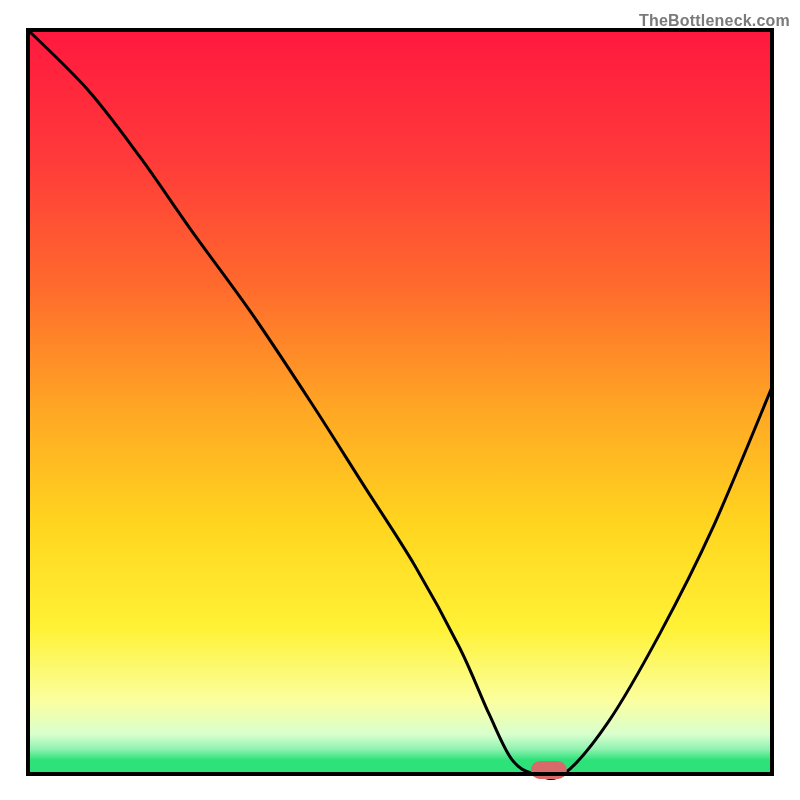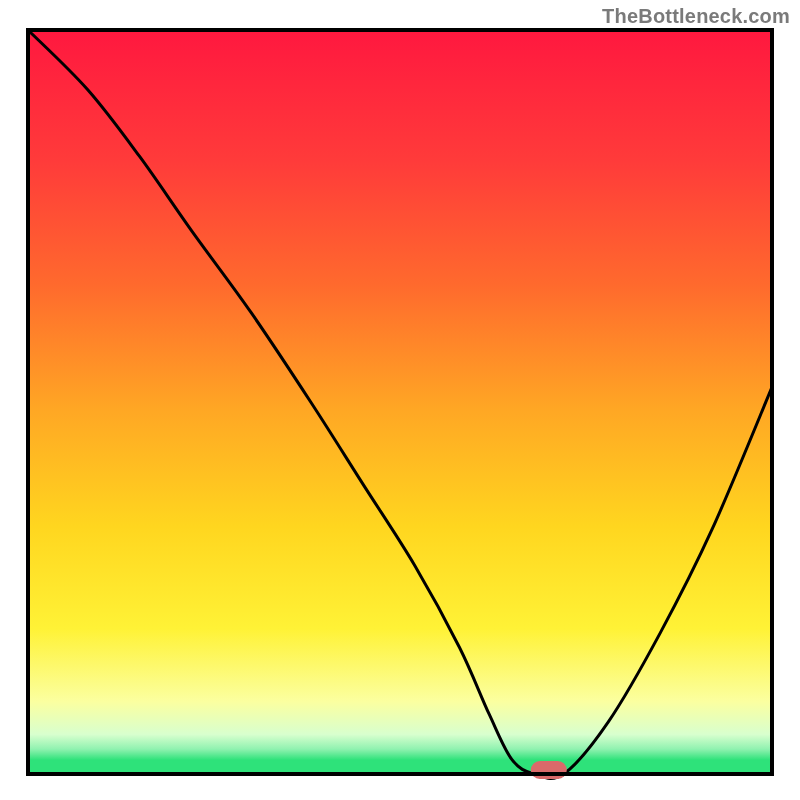--- a/index.html
+++ b/index.html
@@ -10,23 +10,23 @@
     background: #ffffff;
     font-family: Arial, Helvetica, sans-serif;
   }
   .container {
     position: relative;
     width: 800px;
     height: 800px;
   }
   .watermark {
     position: absolute;
-    top: 5px;
+    top: 12px;
     right: 10px;
-    font-size: 20px;
+    font-size: 16px;
     font-weight: bold;
     color: #7a7a7a;
     letter-spacing: 0.2px;
     z-index: 5;
   }
   svg.plot {
     position: absolute;
     top: 0;
     left: 0;
   }

